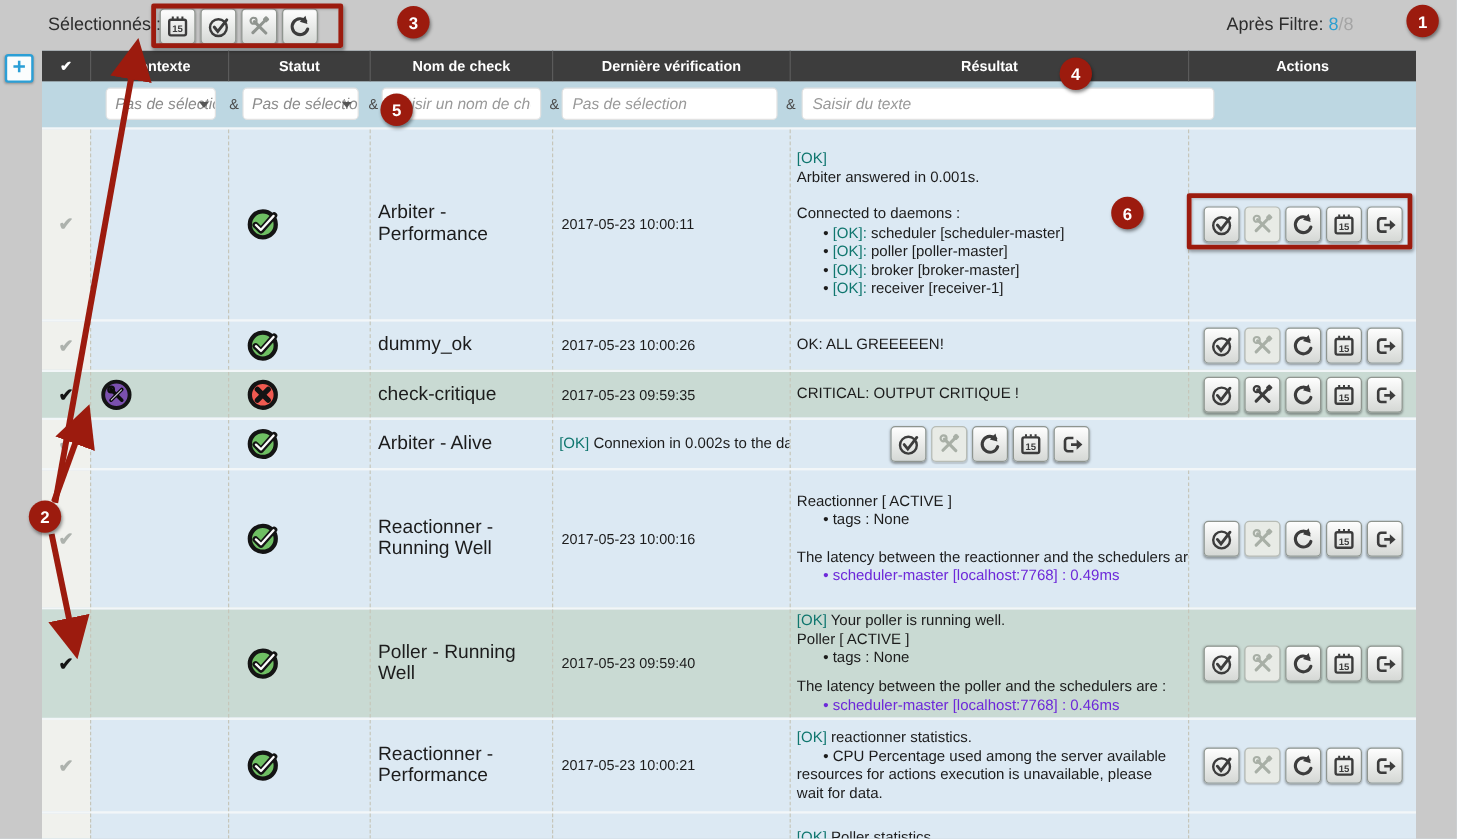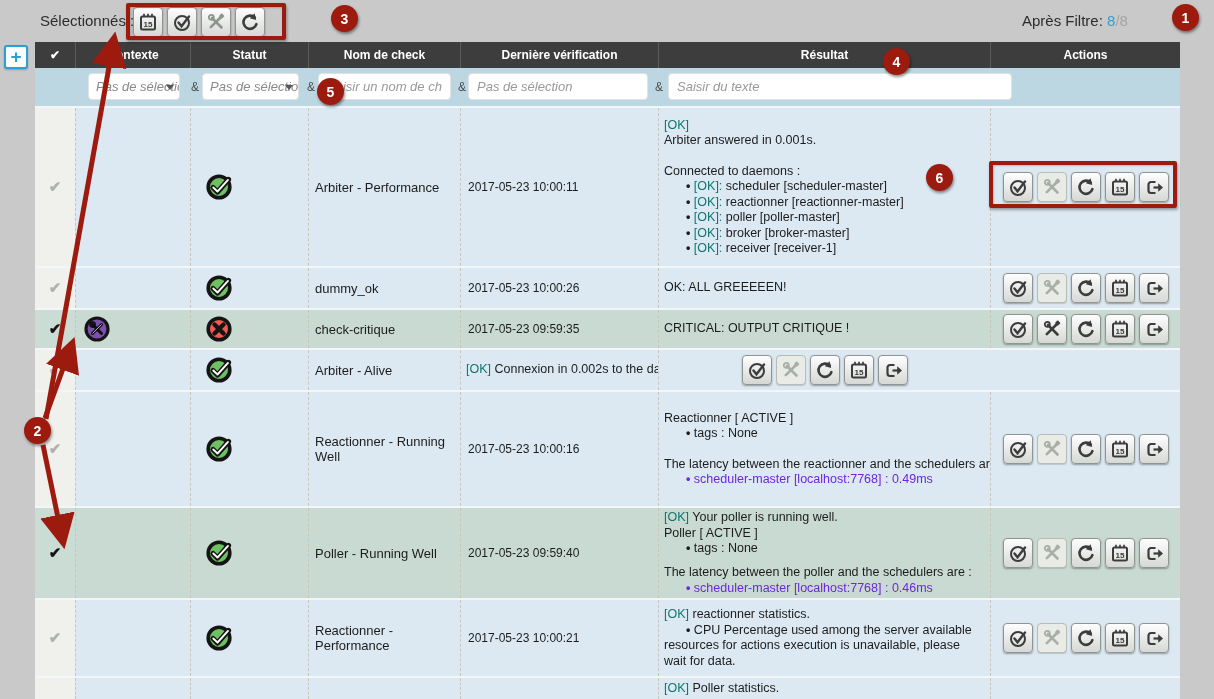--- a/index.html
+++ b/index.html
@@ -68,24 +68,24 @@
   
   .trow { border-top:2px solid #f2f6f8; background:#dce9f3; }
   .trow.selected { background:#c9dad3; }
   .cell { overflow:hidden; }
   .c-check { background:#f0f1ed; display:flex; align-items:center; justify-content:center; cursor:pointer; }
   .trow.selected .c-check { background:#cbdcd5; }
   .chk { font-size:15px; font-weight:bold; color:#adb2ad; }
   .chk.black { color:#141414; }
   .c-ctx { display:flex; align-items:center; padding-left:6px; border-left:1px dashed #c6c6ba; }
   .c-status { display:flex; align-items:center; padding-left:13px; border-left:1px dashed #c6c6ba; }
-  .c-name { display:flex; align-items:center; padding:0 4px 0 6px; font-size:13px; border-left:1px dashed #c6c6ba; }
+  .c-name { display:flex; align-items:center; padding:0 4px 0 6px; font-size:16px; border-left:1px dashed #c6c6ba; }
   .c-time { display:flex; align-items:center; padding-left:7px; font-size:12px; border-left:1px dashed #c6c6ba; white-space:nowrap; }
   .c-result { display:flex; flex-direction:column; justify-content:center; padding:2px 6px 2px 5px; font-size:12.5px; line-height:15.5px; border-left:1px dashed #c6c6ba; }
-  .c-result.top { justify-content:flex-start; padding-top:3px; }
+  .c-result.top { justify-content:flex-start; padding-top:13px; }
   .c-actions { display:flex; align-items:center; justify-content:center; border-left:1px dashed #c6c6ba; }
   .btns { display:flex; gap:4px; }
   .sic { width:30px; height:30px; display:block; }
   .ok-txt { color:#0f766e; }
   .rline { white-space:nowrap; }
   .blankline { height:15px; }
   .bullet { padding-left:0; text-indent:22px; white-space:normal; }
   .bullet::before { content:"\2022\00a0"; font-weight:bold; }
   .bullet.green { color:#6d28d9; }
 
@@ -228,21 +228,20 @@
         </svg>
       </div>
     <div class="cell c-name">Arbiter - Performance</div>
     <div class="cell c-time">2017-05-23 10:00:11</div>
     <div class="cell c-result">
       <div class="rline ok-txt">[OK]</div>
       <div class="rline">Arbiter answered in 0.001s.</div>
       <div class="blankline"></div>
       <div class="rline">Connected to daemons  :</div>
       <div class="bullet"><span class="ok-txt">[OK]:</span><span> scheduler [scheduler-master]</span></div>
-      <div class="bullet"><span class="ok-txt">[OK]:</span><span> reactionner [reactionner-master]</span></div>
       <div class="bullet"><span class="ok-txt">[OK]:</span><span> poller [poller-master]</span></div>
       <div class="bullet"><span class="ok-txt">[OK]:</span><span> broker [broker-master]</span></div>
       <div class="bullet"><span class="ok-txt">[OK]:</span><span> receiver [receiver-1]</span></div>
     </div>
     <div class="cell c-actions">
       <div class="btns">
         <div class="abtn">
             <svg class="ic">
               <use href="#i-ack"></use>
             </svg>

